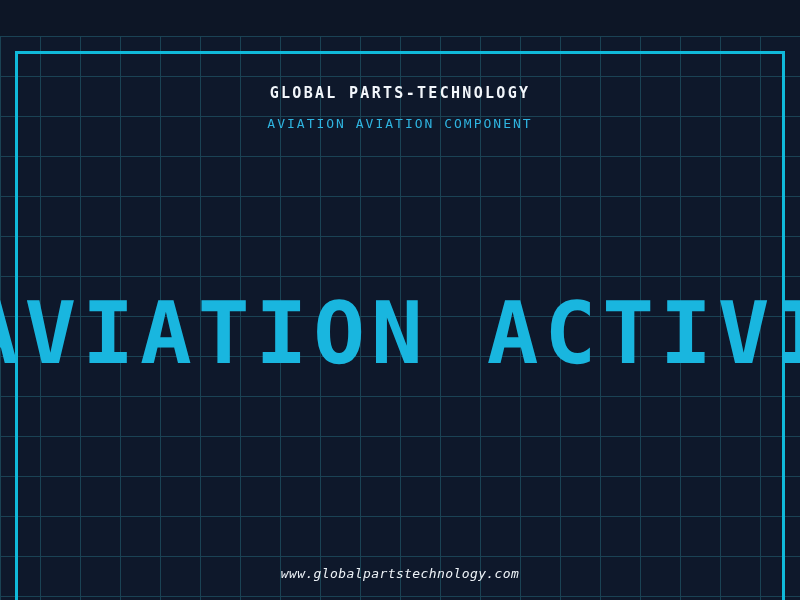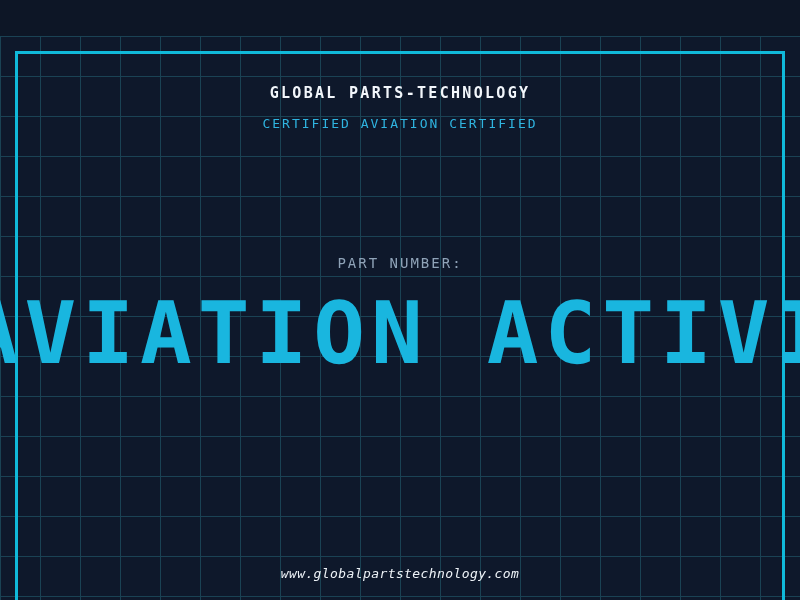--- a/index.html
+++ b/index.html
@@ -132,23 +132,22 @@
 
 <div id="stage">
 
   <div id="grid"></div>
   <div id="frame"></div>
 
   <div id="content">
 
     <div class="title">GLOBAL PARTS-TECHNOLOGY</div>
 
-    <div class="subtitle">CERTIFIED AVIATION CERTIFIED</div>
+    <div class="subtitle">AVIATION AVIATION COMPONENT</div>
 
-    <div class="partlabel">PART NUMBER:</div>
 
     <div class="partnumber-band">
       <div class="partnumber">F AVIATION ACTIVITI</div>
     </div>
 
     <div class="footer">www.globalpartstechnology.com</div>
 
   </div>
 </div>
 

